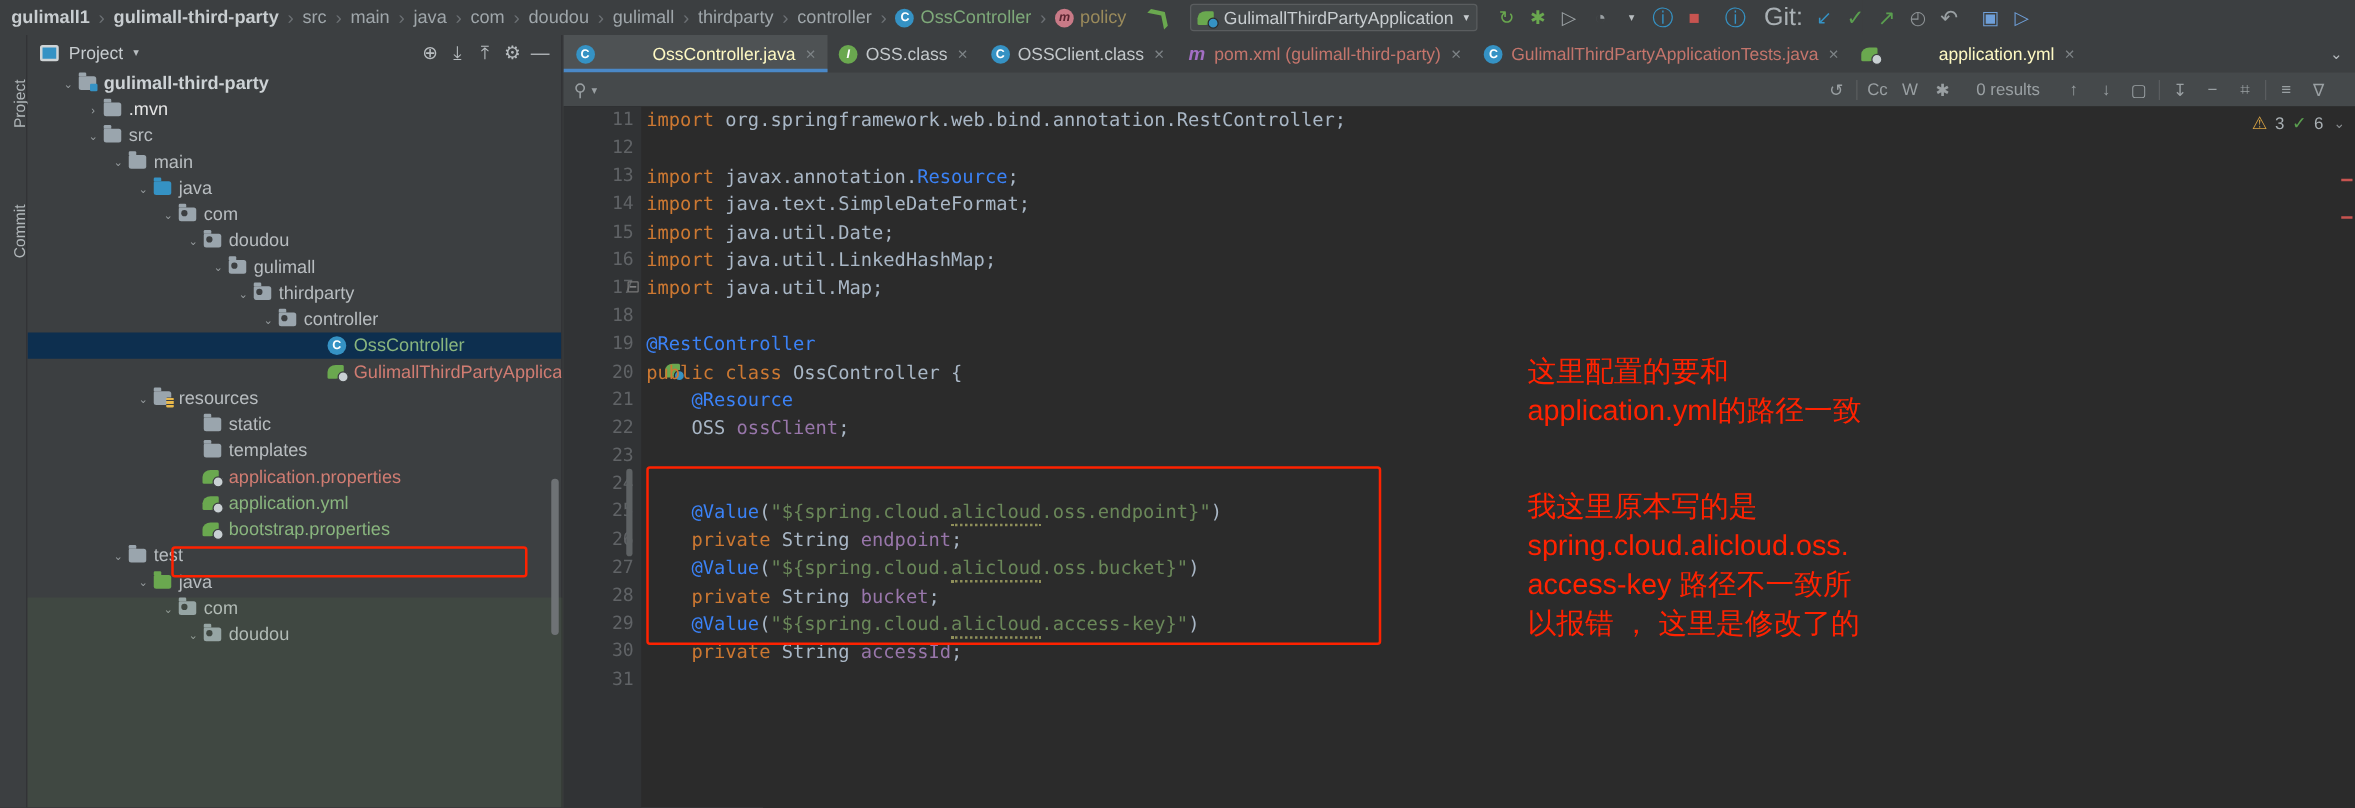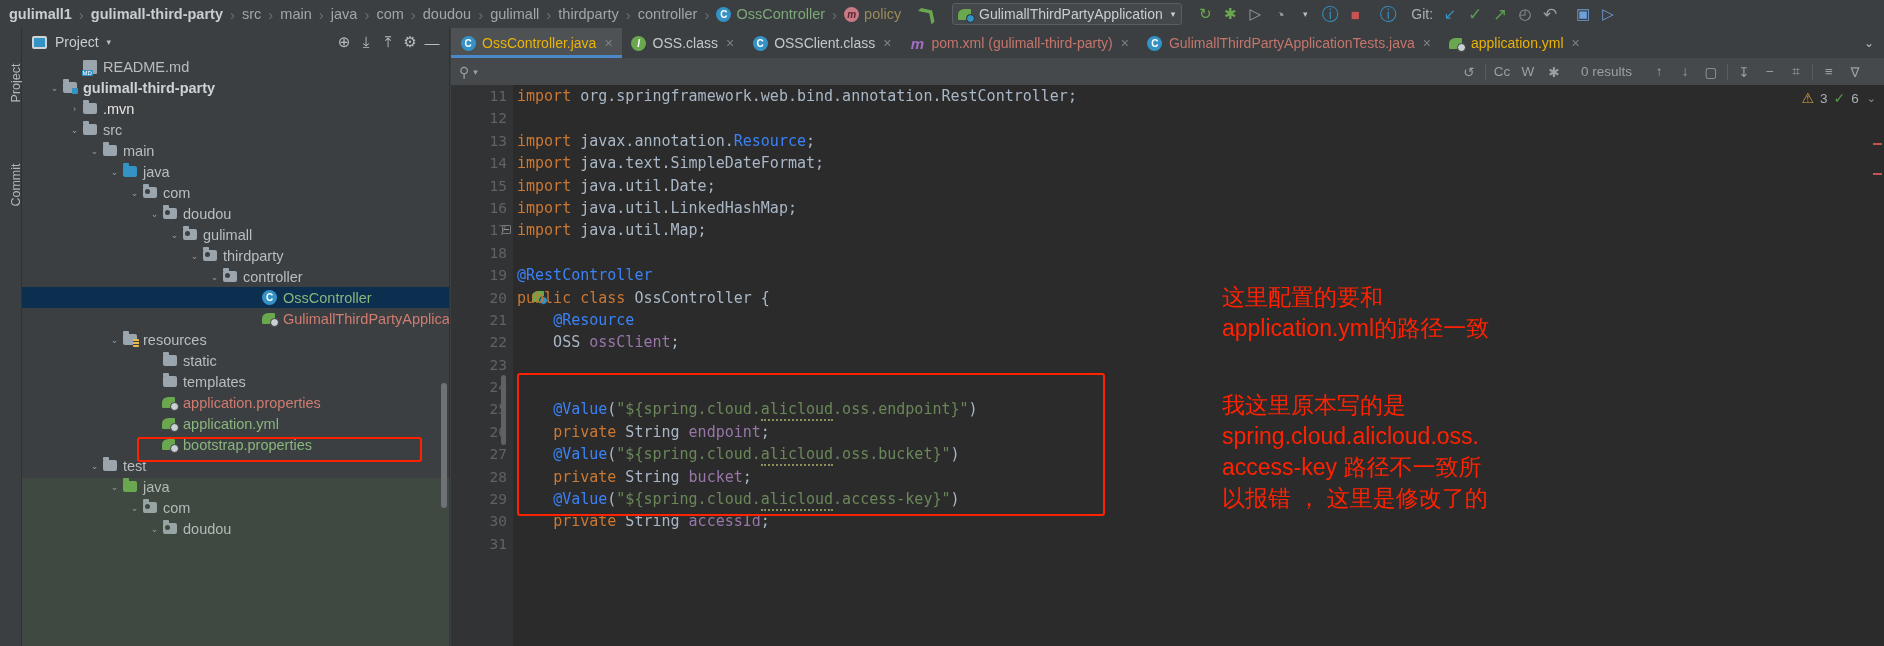--- a/index.html
+++ b/index.html
@@ -47,21 +47,21 @@
   }
   .runcfg .sb::after {
     content:''; position:absolute; left:8px; top:7px; width:7px; height:7px;
     background:#3592c4; border-radius:50%; border:1.5px solid #2b2b2b;
   }
   .caret { margin-left: 8px; font-size: 9px; color: #c8cdd0; }
 
   .tb-icons { display: flex; align-items: center; gap: 3px; margin-left: 12px; }
   .tbi { width: 22px; height: 22px; display:flex; align-items:center; justify-content:center;
          font-size: 15px; color:#b8bdc0; }
-  .git-label { color: #a9b0b4; font-size: 14px; margin: 0 6px 0 12px; }
+  .git-label { color: #a9b0b4; font-size: 20px; margin: 0 6px 0 12px; }
 
   
   .vstrip {
     position: absolute; left: 0; top: 28px; width: 22px; height: 618px;
     background: #3c3f41; border-right: 1px solid #2f3133;
   }
   .vlabel {
     position: absolute; left: -14px; width: 60px; text-align: center;
     font-size: 12.5px; color: #b0b6b9;
     transform: rotate(-90deg); transform-origin: center;
@@ -146,21 +146,21 @@
   }
   .tab.active { background: #4e5254; }
   .tab.active::after {
     content:''; position:absolute; left:0; right:0; bottom:0; height:3px; background:#4a88c7;
   }
   .tab .x { color:#7d8386; font-size: 14px; margin-left: 2px; }
   .tab-ico { width:16px; height:16px; display:flex; align-items:center; justify-content:center; }
   .c-blue { width:15px;height:15px;border-radius:50%;background:#3592c4;color:#fff;font-size:10px;line-height:15px;text-align:center;font-weight:bold;}
   .i-green { width:15px;height:15px;border-radius:50%;background:#6aa84f;color:#fff;font-size:10px;line-height:15px;text-align:center;font-weight:bold;font-style:italic;}
   .m-maven { color:#a36fc4; font-style:italic; font-weight:bold; font-size:15px; }
-  .tabname.green { color:#eab308; } .tabname.white { color:#c3c8cb;text-align:center; }
+  .tabname.green { color:#fef9c3;margin-left:40px; } .tabname.white { color:#c3c8cb;text-align:center; }
   .tabname.maroon { color:#c4756c; } .tabname.pinkred { color:#c4756c; }
   .tab-chevron { margin-left:auto; display:flex; align-items:center; padding:0 10px; color:#b8bdc0; font-size:12px;}
 
   
   .findbar {
     position: absolute; left: 451px; top: 58px; width: 1433px; height: 27px;
     background: #45494b; display:flex; align-items:center; font-size:13.5px; color:#a9b0b4;
   }
   .find-input {
     flex: 0 0 400px; display:flex; align-items:center; gap:4px; padding-left:8px; height:20px;
@@ -342,28 +342,20 @@
       <span class="dd">▾</span>
       <span class="spacer"></span>
       <span class="hicon">⊕</span>
       <span class="hicon">⤓</span>
       <span class="hicon">⤒</span>
       <span class="hicon">⚙</span>
       <span class="hicon">—</span>
     </div>
 
     <div class="tree" id="tree-root">
-        <div class="row">
-          <span style="width:46px;flex:0 0 46px"></span>
-          <span class="arrow blank">•</span>
-          <span class="ico">
-            <span class="md-ico"></span>
-          </span>
-          <span class="lbl plain">README.md</span>
-        </div>
         <div class="row">
           <span style="width:26px;flex:0 0 26px"></span>
           <span class="arrow">⌄</span>
           <span class="ico">
             <span class="fold src"></span>
           </span>
           <span class="lbl bold">gulimall-third-party</span>
         </div>
         <div class="row">
           <span style="width:46px;flex:0 0 46px"></span>

